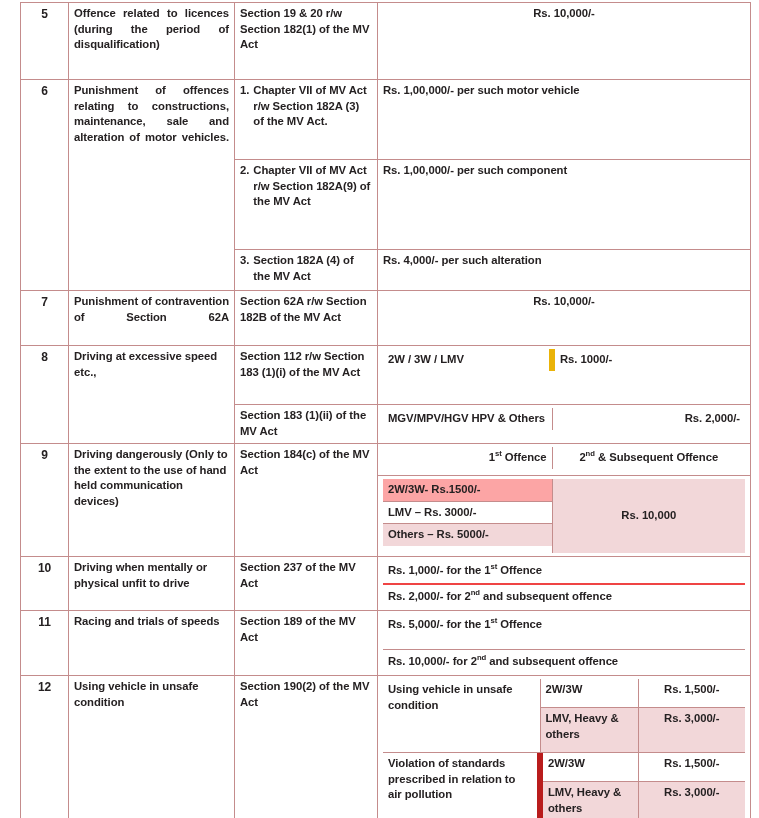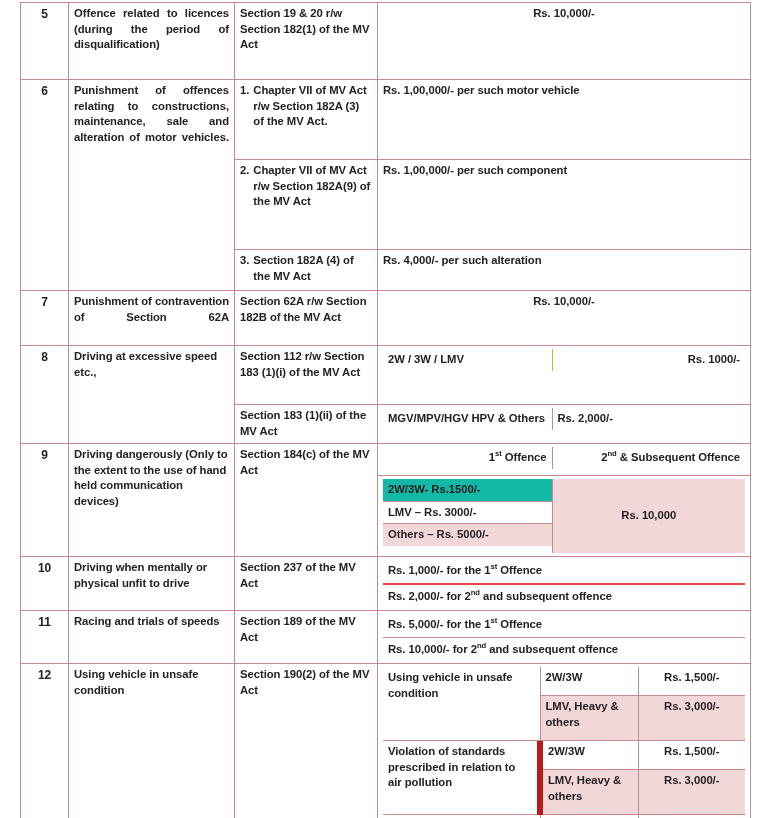--- a/index.html
+++ b/index.html
@@ -136,75 +136,75 @@
         <td class="wh" rowspan="2">Driving at excessive speed etc.,</td>
         <td class="wh" style="height:52px">Section 112 r/w Section 183 (1)(i) of the MV Act</td>
         <td class="wh nopad">
           <table class="inner">
             <colgroup>
                 <col style="width:169px">
                 <col>
               </colgroup>
             <tbody>
                 <tr>
-              <td style="padding:3px 5px;vertical-align:top;border-right:1px solid #eab308">2W / 3W / LMV</td>
-              <td style="padding:3px 5px;text-align:right;vertical-align:top">Rs. 1000/-</td>
+              <td style="padding:3px 5px;vertical-align:top;border-right:6px solid #eab308">2W / 3W / LMV</td>
+              <td style="padding:3px 5px;text-align:left;vertical-align:top">Rs. 1000/-</td>
             </tr>
           </tbody>
             </table>
         </td>
       </tr>
       <tr>
         <td class="sh" style="height:32px">Section 183 (1)(ii) of the MV Act</td>
         <td class="sh nopad">
           <table class="inner">
             <colgroup>
                 <col style="width:169px">
                 <col>
               </colgroup>
             <tbody>
                 <tr>
               <td style="padding:3px 5px;vertical-align:top;border-right:1px solid #c48c8c">MGV/MPV/HGV HPV &amp; Others</td>
-              <td style="padding:3px 5px;text-align:left;vertical-align:top">Rs. 2,000/-</td>
+              <td style="padding:3px 5px;text-align:right;vertical-align:top">Rs. 2,000/-</td>
             </tr>
           </tbody>
             </table>
         </td>
       </tr>
 
       <tr>
         <td class="num wh" rowspan="2">9</td>
         <td class="wh" rowspan="2">Driving dangerously (Only to the extent to the use of hand held communication devices)</td>
         <td class="wh" rowspan="2">Section 184(c) of the MV Act</td>
         <td class="wh nopad" style="height:25px">
           <table class="inner">
             <colgroup>
                 <col style="width:169px">
                 <col>
               </colgroup>
             <tbody>
                 <tr>
               <td style="padding:3px 5px;text-align:right;border-right:1px solid #c48c8c">1<sup>st</sup> Offence</td>
-              <td style="padding:3px 5px;text-align:right">2<sup>nd</sup> &amp; Subsequent Offence</td>
+              <td style="padding:3px 5px;text-align:center">2<sup>nd</sup> &amp; Subsequent Offence</td>
             </tr>
           </tbody>
             </table>
         </td>
       </tr>
       <tr>
         <td class="nopad" style="height:74px;background:#ffffff">
           <table class="inner" style="height:100%">
             <colgroup>
                 <col style="width:169px">
                 <col>
               </colgroup>
             <tbody>
                 <tr>
               <td style="padding:0;vertical-align:top;border-right:1px solid #c48c8c">
-                <div style="padding:3px 5px;background:#14b8a6;border-bottom:1px solid #c48c8c">2W/3W- Rs.1500/-</div>
+                <div style="padding:3px 5px;background:#fca5a5;border-bottom:1px solid #c48c8c">2W/3W- Rs.1500/-</div>
                 <div style="padding:3px 5px;background:#ffffff;border-bottom:1px solid #c48c8c">LMV – Rs. 3000/-</div>
                 <div style="padding:3px 5px;background:#f2d7d9">Others – Rs. 5000/-</div>
               </td>
               <td style="padding:3px 5px;text-align:center;vertical-align:middle;background:#f2d7d9">Rs. 10,000</td>
             </tr>
           </tbody>
             </table>
         </td>
       </tr>
 
@@ -216,21 +216,21 @@
           <div style="padding:3px 5px 4px 5px;border-bottom:2px solid #ef4444">Rs. 1,000/- for the 1<sup>st</sup> Offence</div>
           <div style="padding:4px 5px 3px 5px">Rs. 2,000/- for 2<sup>nd</sup> and subsequent offence</div>
         </td>
       </tr>
 
       <tr>
         <td class="num sh" style="height:44px">11</td>
         <td class="sh">Racing and trials of speeds</td>
         <td class="sh">Section 189 of the MV Act</td>
         <td class="sh nopad">
-          <div style="padding:3px 5px 4px 5px;border-bottom:1px solid #c48c8c">Rs. 5,000/- for the 1<sup>st</sup> Offence</div>
+          <div style="padding:3px 5px 16px 5px;border-bottom:1px solid #c48c8c">Rs. 5,000/- for the 1<sup>st</sup> Offence</div>
           <div style="padding:4px 5px 3px 5px">Rs. 10,000/- for 2<sup>nd</sup> and subsequent offence</div>
         </td>
       </tr>
 
       <tr>
         <td class="num wh" style="height:196px">12</td>
         <td class="wh">Using vehicle in unsafe condition</td>
         <td class="wh">Section 190(2) of the MV Act</td>
         <td class="wh nopad">
 

